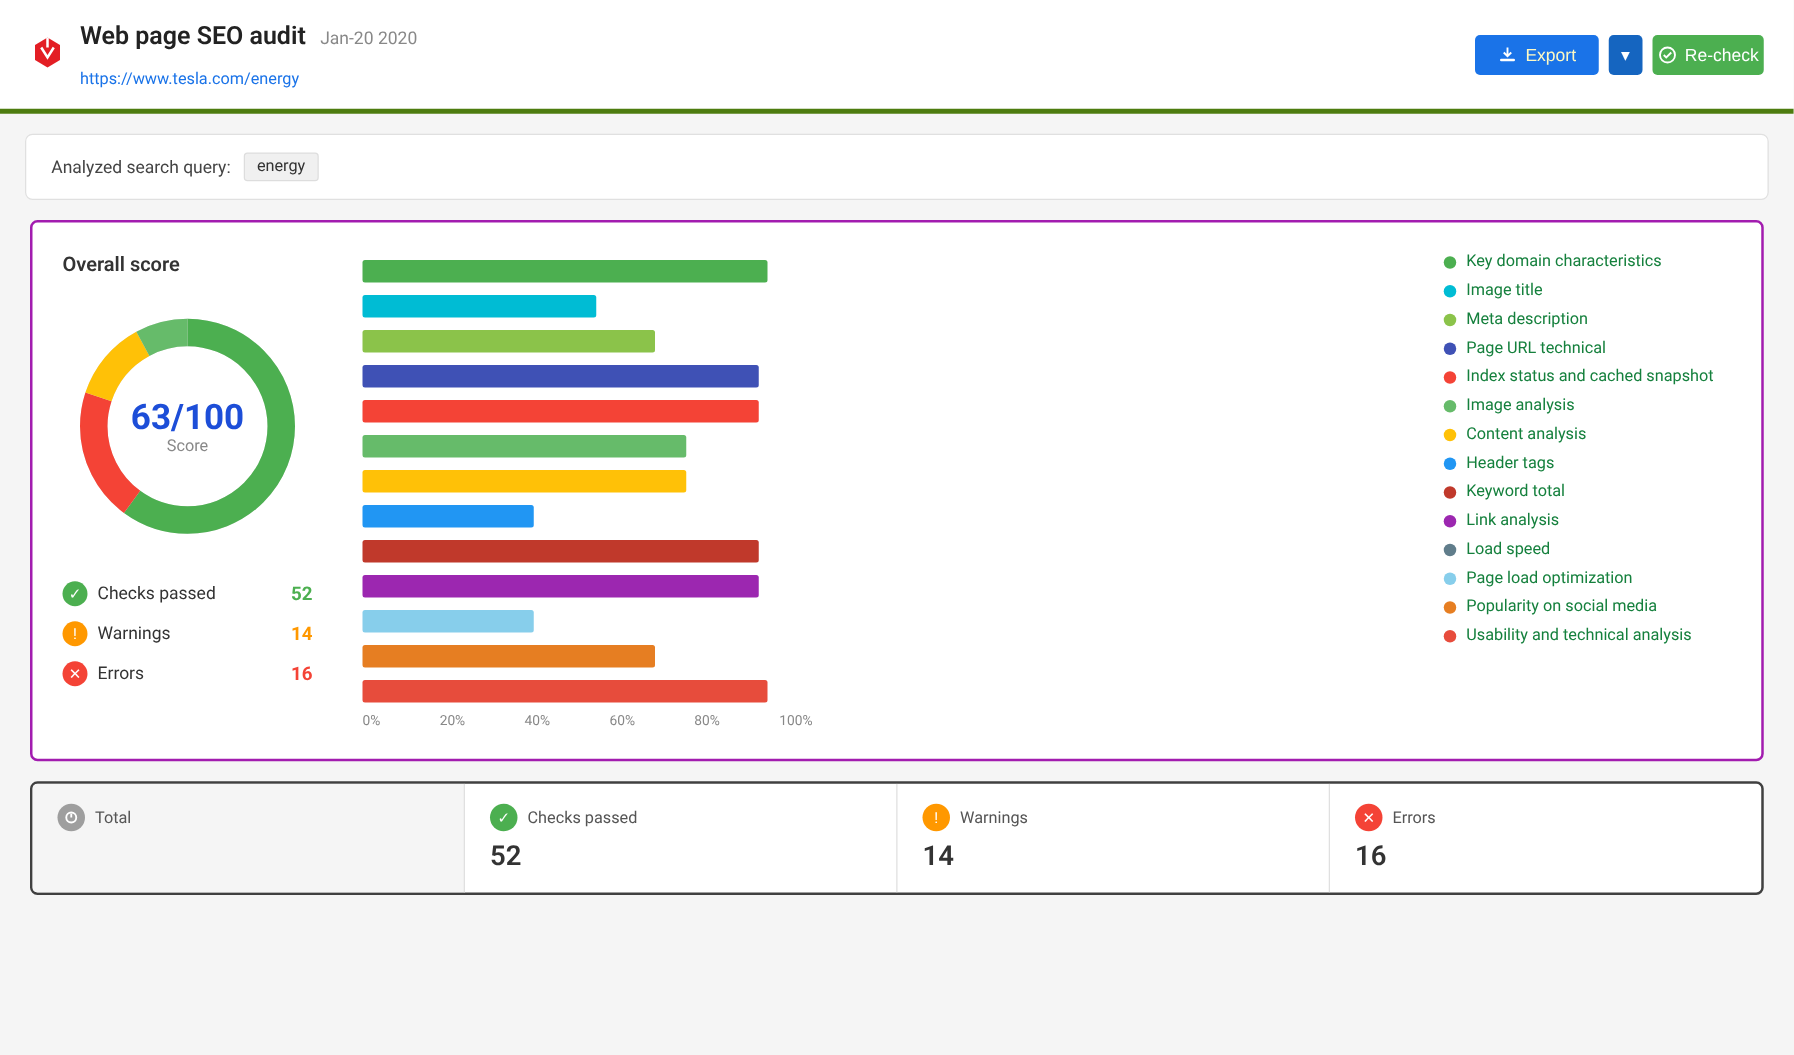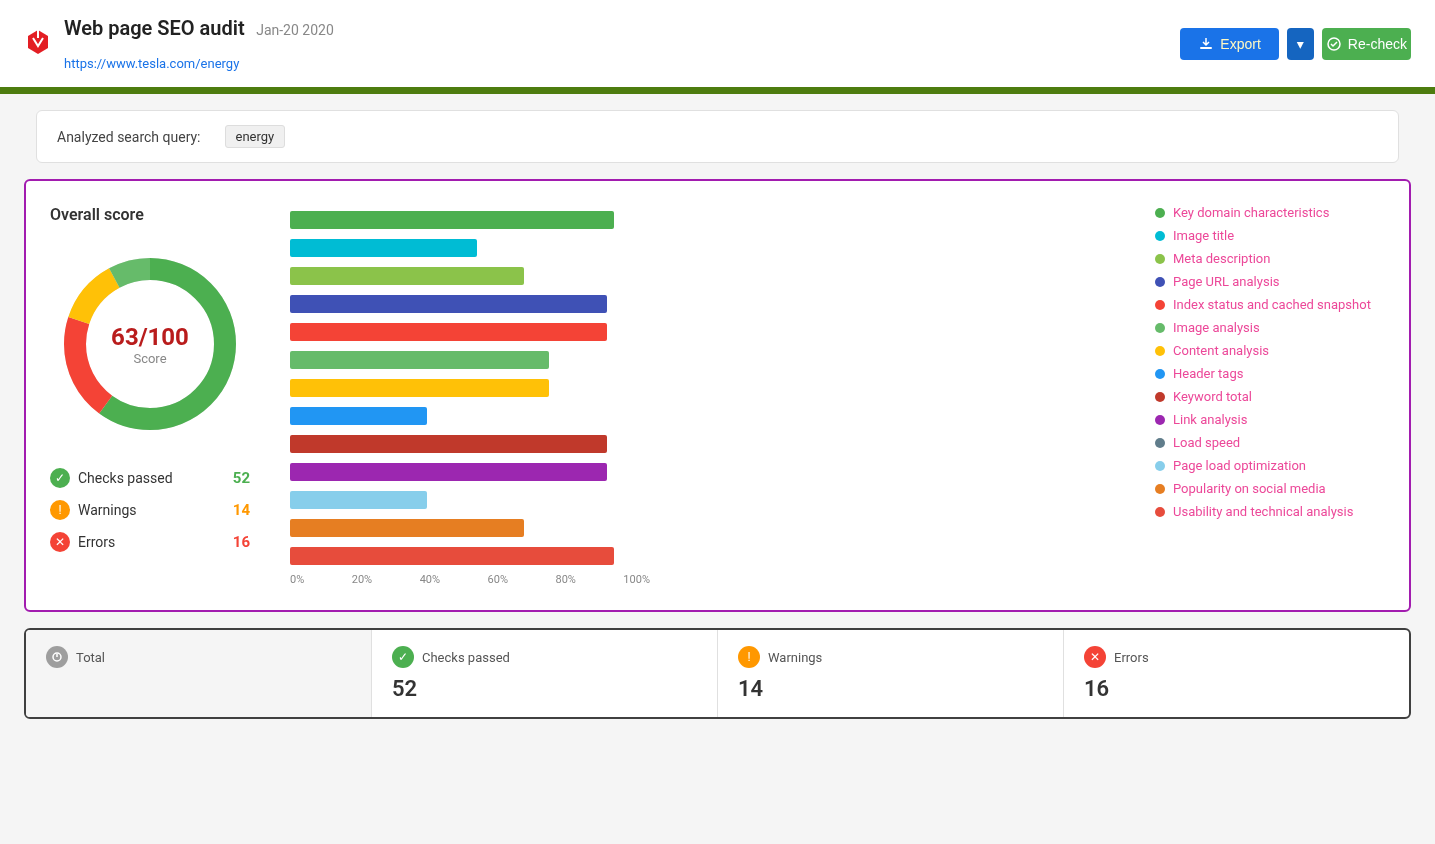--- a/index.html
+++ b/index.html
@@ -1,41 +1,41 @@
 <!DOCTYPE html>
 <html><head>
   <meta charset="utf-8">
   <style>
     * { box-sizing: border-box; margin: 0; padding: 0; }
     body { font-family: -apple-system, BlinkMacSystemFont, 'Segoe UI', Roboto, sans-serif; background: #f5f5f5; color: #333; font-size: 14px; }
     
-    .header { background: #fff; padding: 16px 24px; border-bottom: 7px solid #4d7c0f; display: flex; align-items: center; justify-content: space-between; }
+    .header { background: #fff; padding: 16px 24px; border-bottom: 4px solid #4d7c0f; display: flex; align-items: center; justify-content: space-between; }
     .header-left { display: flex; align-items: center; gap: 12px; }
     .page-title { font-size: 20px; font-weight: 600; color: #222; }
     .page-date { font-size: 14px; color: #888; margin-left: 8px; }
     .header-url { color: #1a73e8; font-size: 13px; text-decoration: none; display: block; margin-top: 16px; }
     .header-actions { display: flex; gap: 8px; }
     .btn-export { background: #1a73e8; color: #fef9c3; border: none; border-radius: 4px; padding: 8px 18px; font-size: 14px; cursor: pointer; display: flex; align-items: center; gap: 6px; }
     .btn-export-arrow { background: #1565c0; color: #fff; border: none; border-radius: 4px; padding: 8px 10px; font-size: 14px; cursor: pointer; }
     .btn-recheck { background: #4caf50; color: #fff; border: none; border-radius: 4px; padding: 8px 4px; font-size: 14px; cursor: pointer; display: flex; align-items: center; gap: 6px; }
 
-    .search-query-bar { background: #fff; border: 1px solid #e0e0e0; border-radius: 6px; margin: 16px 36px; padding: 14px 20px; display: flex; align-items: center; gap: 24px; }
+    .search-query-bar { background: #fff; border: 1px solid #e0e0e0; border-radius: 6px; margin: 16px 20px; padding: 14px 20px; display: flex; align-items: center; gap: 10px; }
     .search-query-label { font-size: 14px; color: #444; }
     .search-query-tag { background: #f0f0f0; border: 1px solid #ddd; border-radius: 3px; padding: 3px 10px; font-size: 13px; color: #333; }
 
     .main-card { background: #fff; border: 2px solid #a21caf; border-radius: 6px; margin: 0 24px 16px; padding: 24px; }
     .main-card-inner { display: flex; gap: 40px; align-items: flex-start; }
 
     
     .overall-score { min-width: 200px; }
     .section-title { font-size: 16px; font-weight: 600; margin-bottom: 20px; }
     .donut-container { position: relative; width: 200px; height: 200px; margin: 0 auto 24px; }
     .donut-svg { width: 200px; height: 200px; }
     .donut-center { position: absolute; top: 50%; left: 50%; transform: translate(-50%, -50%); text-align: center; }
-    .donut-score { font-size: 24px; font-weight: 700; color: #b91c1c; }
+    .donut-score { font-size: 28px; font-weight: 700; color: #1d4ed8; }
     .donut-label { font-size: 13px; color: #888; }
 
     .stats-list { display: flex; flex-direction: column; gap: 12px; }
     .stat-item { display: flex; align-items: center; justify-content: space-between; gap: 8px; }
     .stat-item-left { display: flex; align-items: center; gap: 8px; }
     .stat-icon { width: 20px; height: 20px; border-radius: 50%; display: flex; align-items: center; justify-content: center; font-size: 12px; color: #fff; flex-shrink: 0; }
     .stat-icon.passed { background: #4caf50; }
     .stat-icon.warning { background: #ff9800; }
     .stat-icon.error { background: #f44336; }
     .stat-value { font-weight: 700; font-size: 15px; }
@@ -46,21 +46,21 @@
     
     .score-by-category { flex: 1; min-width: 360px; }
     .bar-chart { display: flex; flex-direction: column; gap: 6px; padding-top: 4px; }
     .bar-row { display: flex; align-items: center; height: 22px; }
     .bar-fill { height: 18px; border-radius: 2px; }
     .chart-axis { display: flex; justify-content: space-between; margin-top: 6px; font-size: 11px; color: #888; padding: 0 0; }
 
     
     .legend { min-width: 230px; }
     .legend-items { display: flex; flex-direction: column; gap: 8px; }
-    .legend-item { display: flex; align-items: center; gap: 8px; font-size: 13px; color: #ec4899; text-align: center; }
+    .legend-item { display: flex; align-items: center; gap: 8px; font-size: 13px; color: #15803d; text-align: center; }
     .legend-dot { width: 10px; height: 10px; border-radius: 50%; flex-shrink: 0; }
 
     
     .bottom-stats { display: flex; border: 2px solid #404040; border-radius: 6px; margin: 0 24px 24px; background: #fff; overflow: hidden; }
     .bottom-stat { flex: 1; padding: 16px 20px; border-right: 1px solid #e0e0e0; }
     .bottom-stat:last-child { border-right: none; }
     .bottom-stat-header { display: flex; align-items: center; gap: 8px; margin-bottom: 8px; font-size: 13px; color: #555; }
     .bottom-stat-value { font-size: 22px; font-weight: 600; color: #333; }
     .bottom-stat-icon { width: 22px; height: 22px; border-radius: 50%; display: flex; align-items: center; justify-content: center; font-size: 12px; color: #fff; }
     .bottom-stat-icon.grey { background: #9e9e9e; }
@@ -222,21 +222,21 @@
           <div class="legend-item">
             <div class="legend-dot" style="background-color: rgb(0, 188, 212);"></div>
             <span>Image title</span>
           </div>
           <div class="legend-item">
             <div class="legend-dot" style="background-color: rgb(139, 195, 74);"></div>
             <span>Meta description</span>
           </div>
           <div class="legend-item">
             <div class="legend-dot" style="background-color: rgb(63, 81, 181);"></div>
-            <span>Page URL analysis</span>
+            <span>Page URL technical</span>
           </div>
           <div class="legend-item">
             <div class="legend-dot" style="background-color: rgb(244, 67, 54);"></div>
             <span>Index status and cached snapshot</span>
           </div>
           <div class="legend-item">
             <div class="legend-dot" style="background-color: rgb(102, 187, 106);"></div>
             <span>Image analysis</span>
           </div>
           <div class="legend-item">

